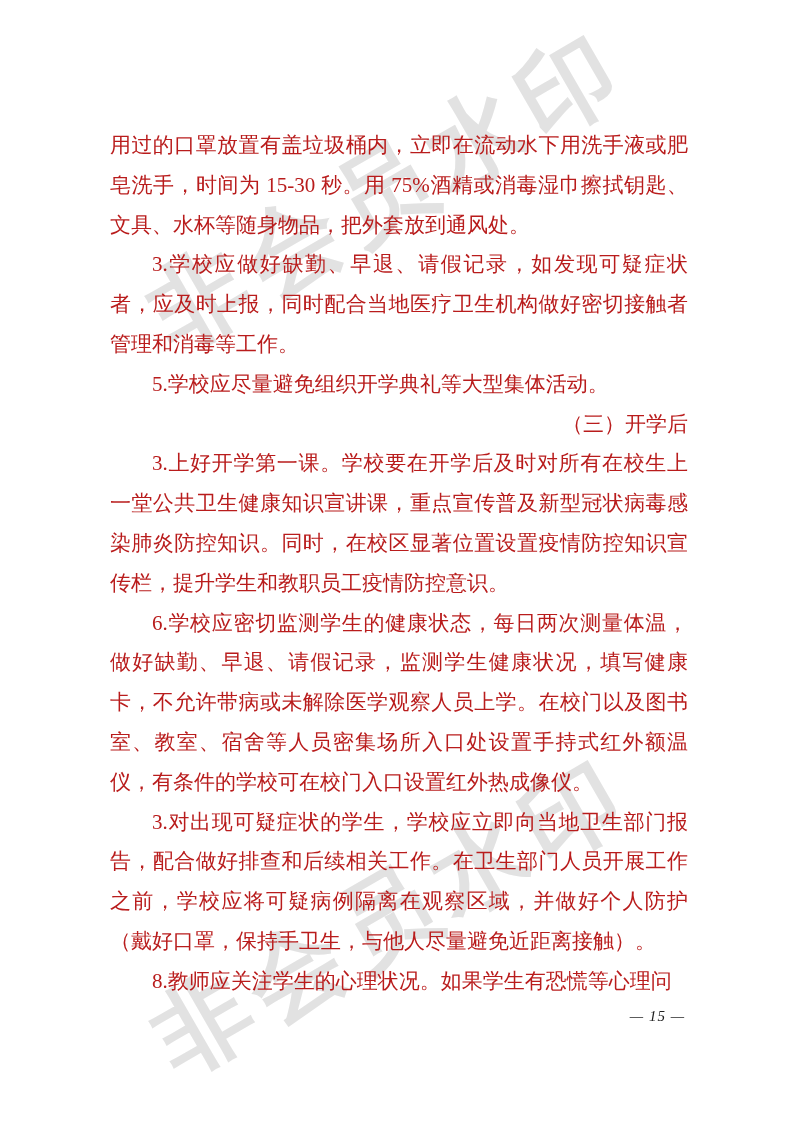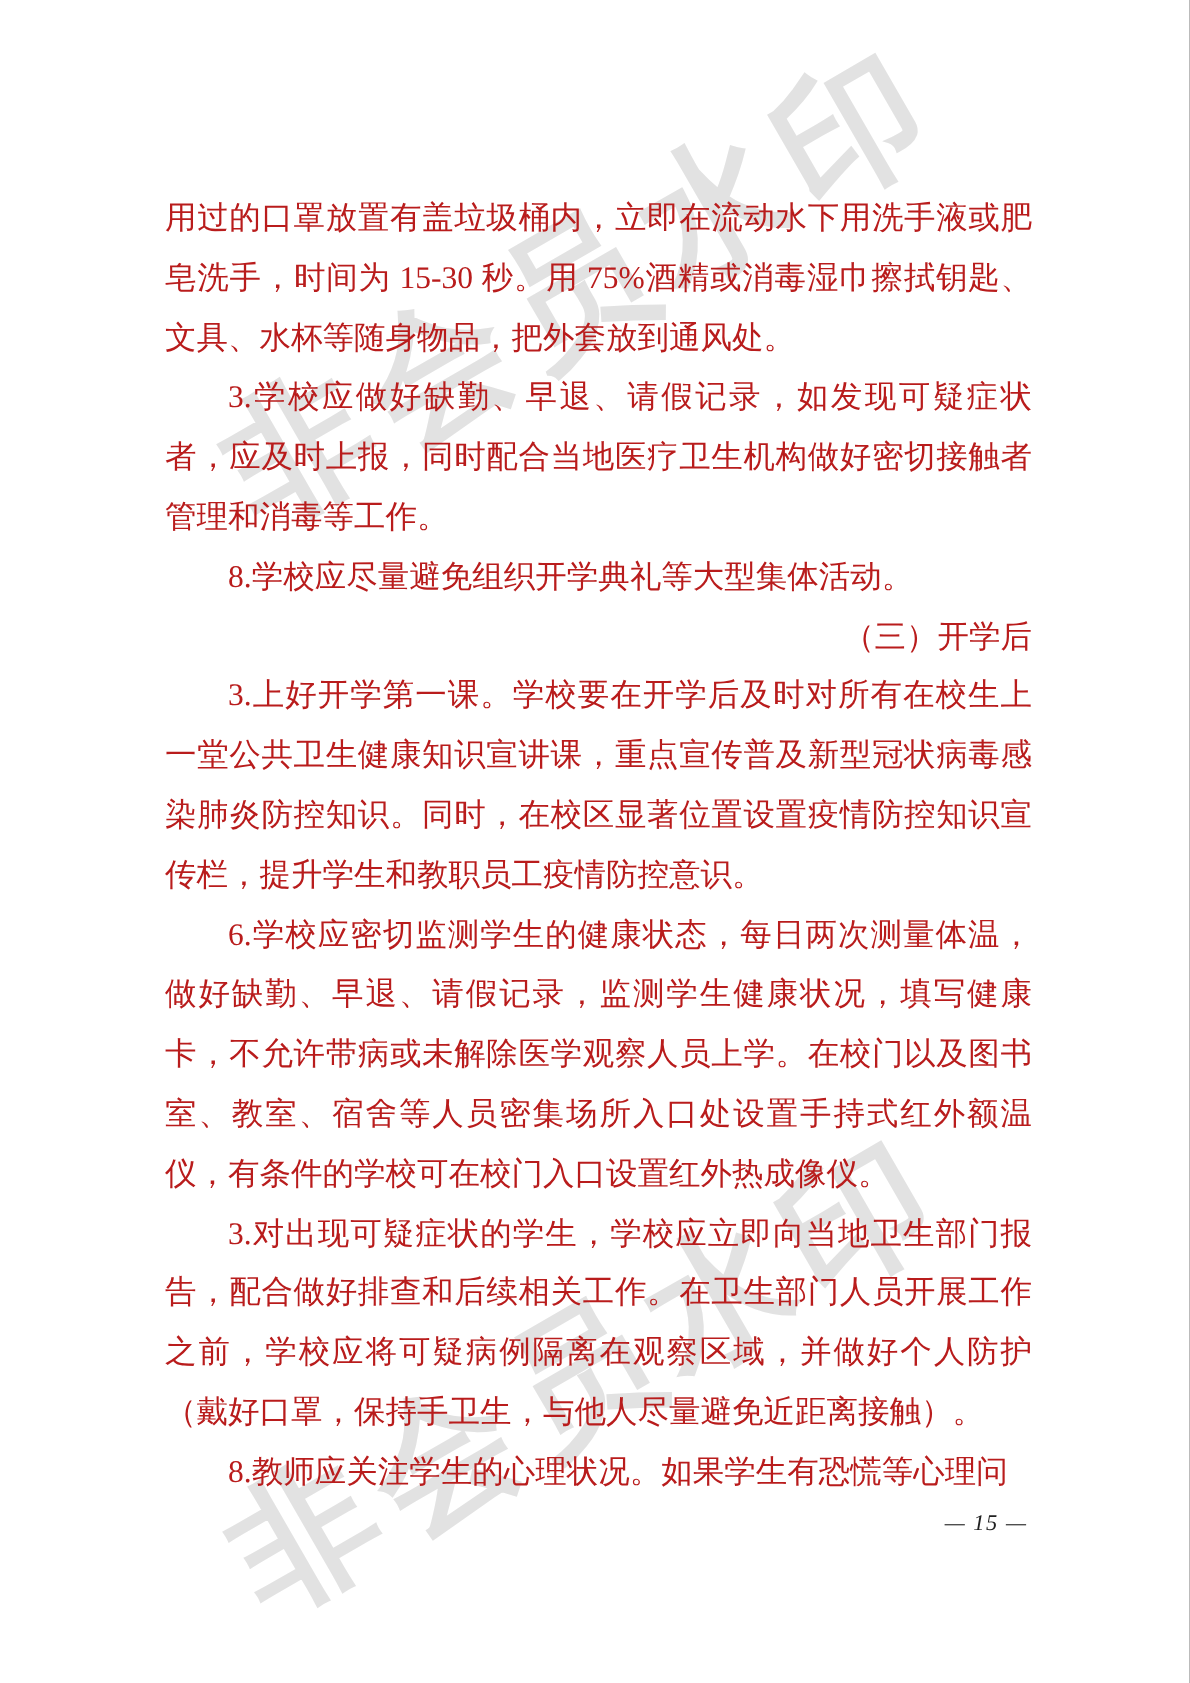--- a/index.html
+++ b/index.html
@@ -58,21 +58,21 @@
 
 <div class="page">
 
   <div class="watermark wm-top" style="color: rgb(226, 226, 226);">非会员水印</div>
 
   <div class="watermark wm-bottom" style="color: rgb(226, 226, 226);">非会员水印</div>
 
   <main class="body-text" style="color: #b91c1c;">
       <p class="para">用过的口罩放置有盖垃圾桶内，立即在流动水下用洗手液或肥皂洗手，时间为 15-30 秒。用 75%酒精或消毒湿巾擦拭钥匙、文具、水杯等随身物品，把外套放到通风处。</p>
       <p class="para indent">3.学校应做好缺勤、早退、请假记录，如发现可疑症状者，应及时上报，同时配合当地医疗卫生机构做好密切接触者管理和消毒等工作。</p>
-      <p class="para indent">8.学校应尽量避免组织开学典礼等大型集体活动。</p>
+      <p class="para indent">5.学校应尽量避免组织开学典礼等大型集体活动。</p>
       <p class="para indent heading">（三）开学后</p>
       <p class="para indent">3.上好开学第一课。学校要在开学后及时对所有在校生上一堂公共卫生健康知识宣讲课，重点宣传普及新型冠状病毒感染肺炎防控知识。同时，在校区显著位置设置疫情防控知识宣传栏，提升学生和教职员工疫情防控意识。</p>
       <p class="para indent">6.学校应密切监测学生的健康状态，每日两次测量体温，做好缺勤、早退、请假记录，监测学生健康状况，填写健康卡，不允许带病或未解除医学观察人员上学。在校门以及图书室、教室、宿舍等人员密集场所入口处设置手持式红外额温仪，有条件的学校可在校门入口设置红外热成像仪。</p>
       <p class="para indent">3.对出现可疑症状的学生，学校应立即向当地卫生部门报告，配合做好排查和后续相关工作。在卫生部门人员开展工作之前，学校应将可疑病例隔离在观察区域，并做好个人防护（戴好口罩，保持手卫生，与他人尽量避免近距离接触）。</p>
       <p class="para indent">8.教师应关注学生的心理状况。如果学生有恐慌等心理问</p>
     </main>
 
   <div class="footer">— 15 —</div>
 
 </div>

